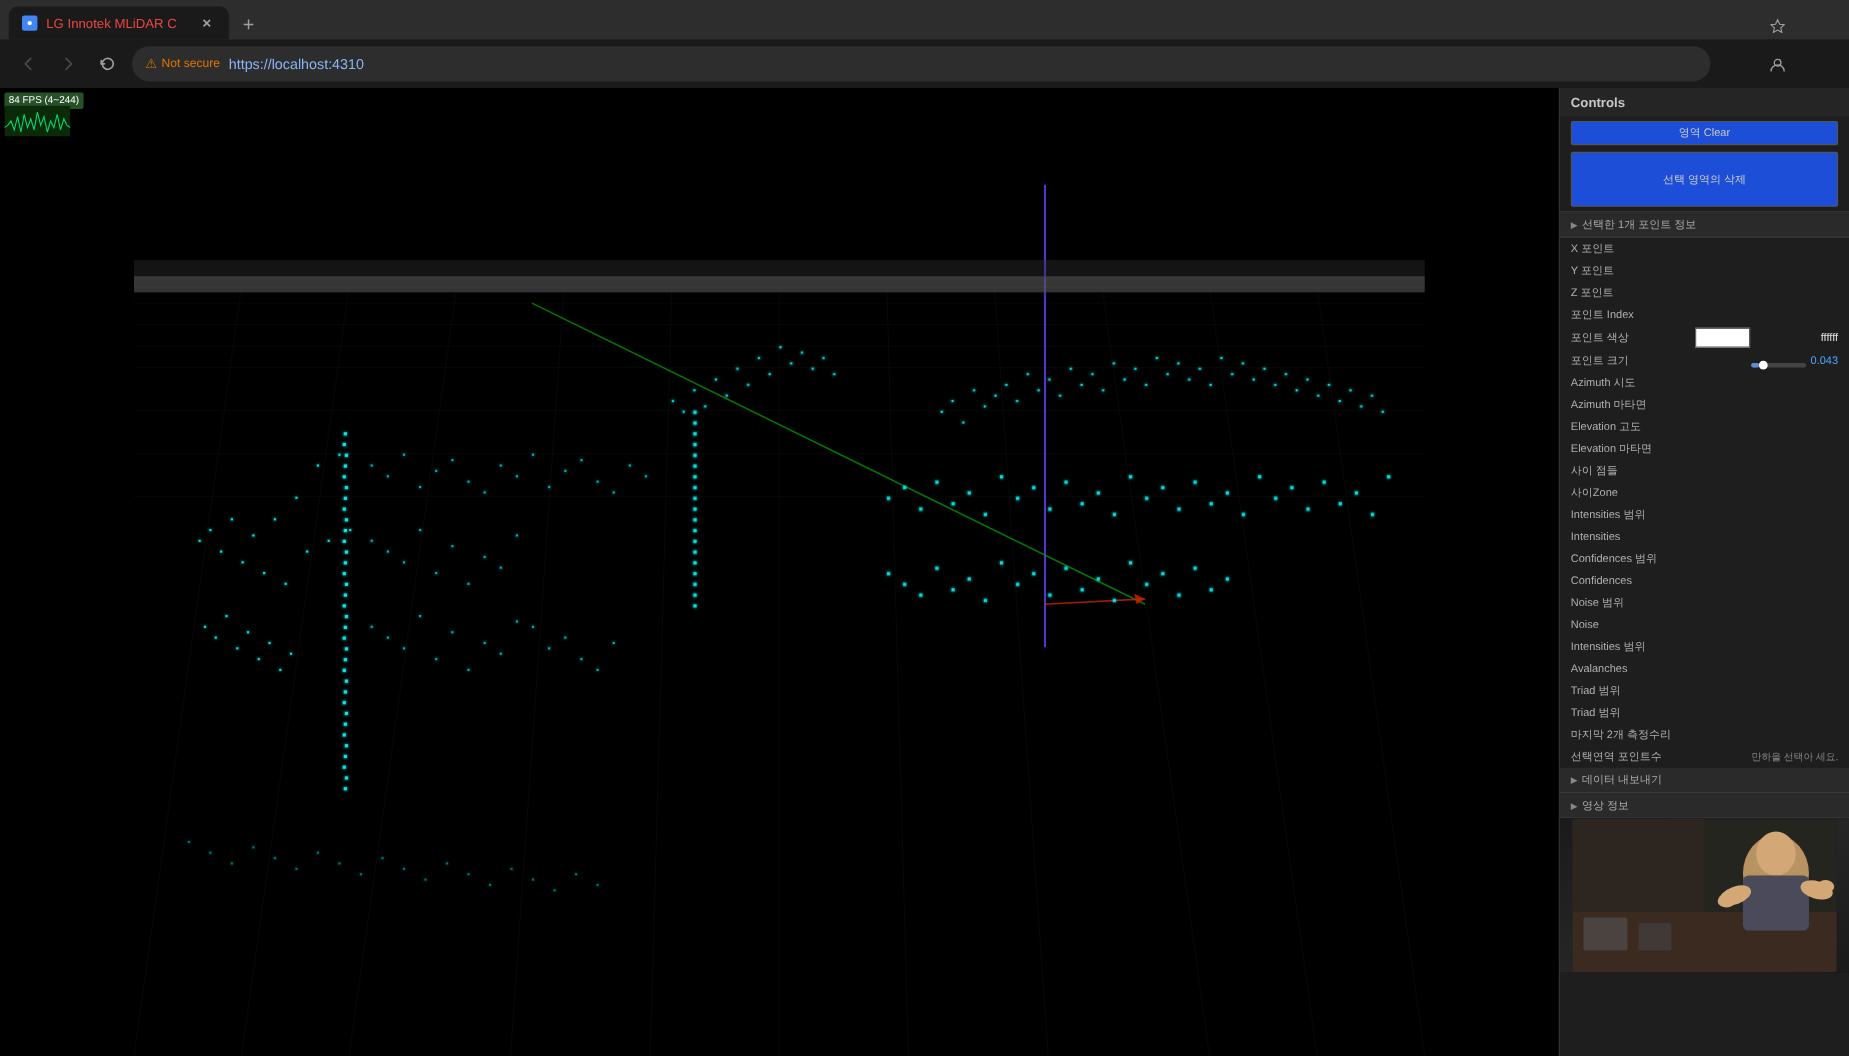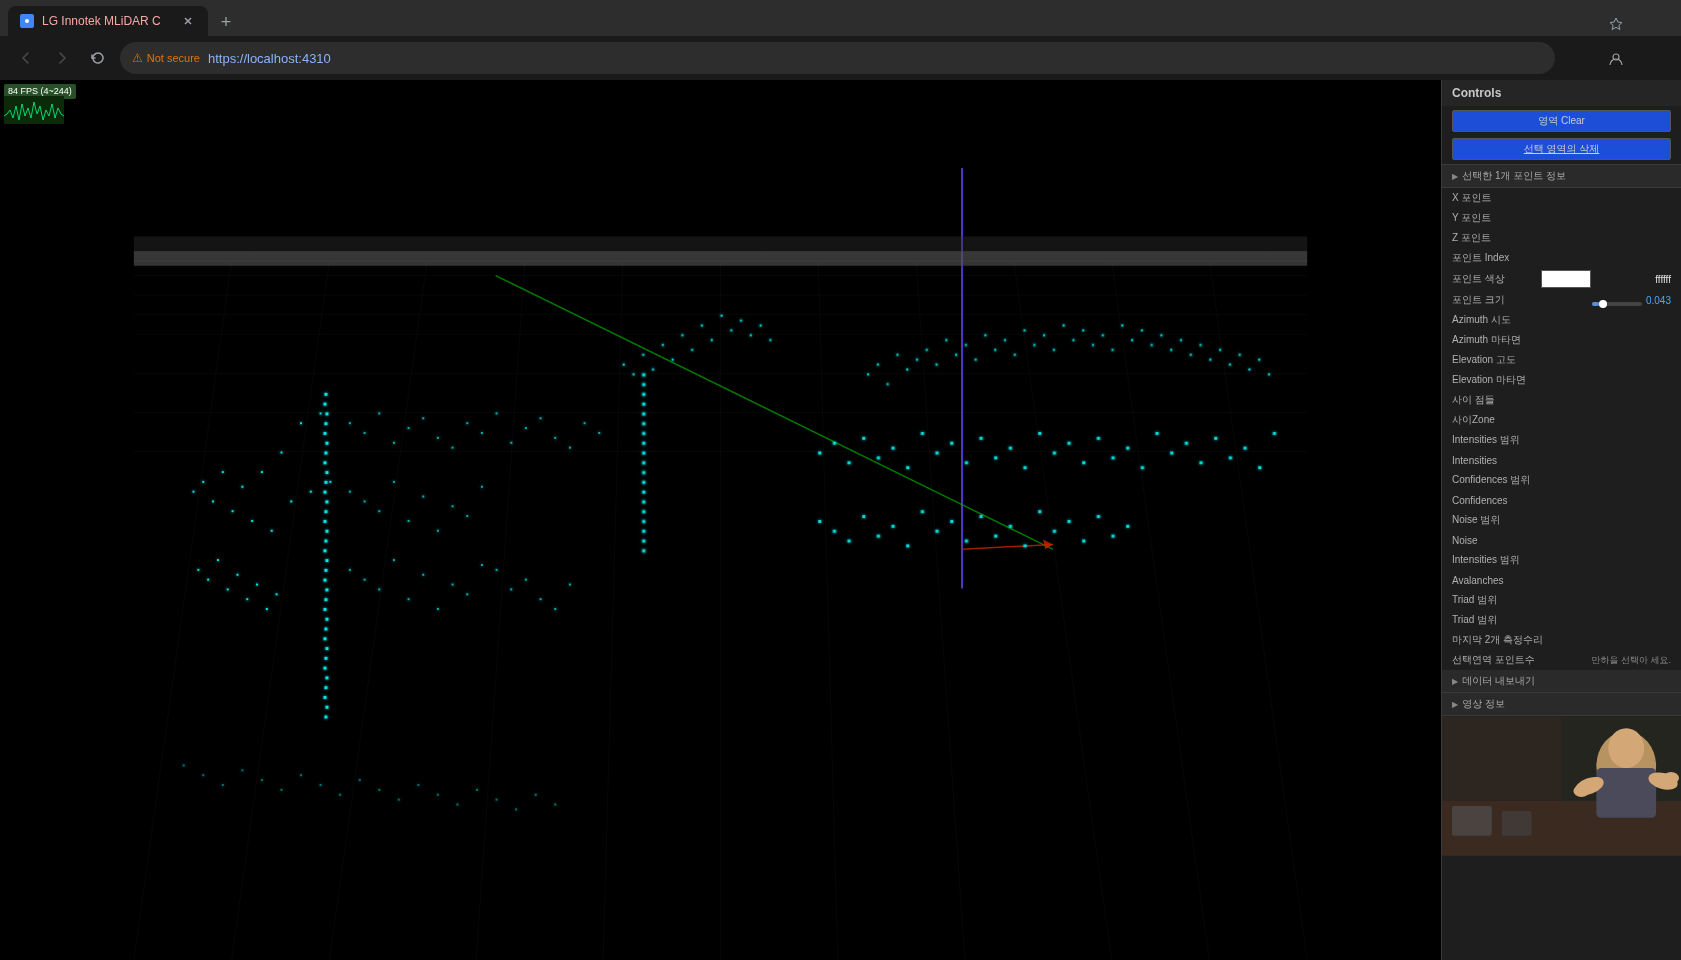--- a/index.html
+++ b/index.html
@@ -3,21 +3,21 @@
   <meta charset="utf-8">
   <style>
     * { margin: 0; padding: 0; box-sizing: border-box; }
     body { width: 1681px; height: 960px; overflow: hidden; background: #000; font-family: 'Segoe UI', Arial, sans-serif; font-size: 11px; }
 
     
     .browser-frame { width: 100%; height: 100%; display: flex; flex-direction: column; background: #202124; }
 
     
     .tab-bar { height: 36px; background: #2d2d2d; display: flex; align-items: flex-end; padding: 0 0 0 8px; }
-    .tab { height: 30px; background: #3c4043; display: flex; align-items: center; padding: 0 12px; border-radius: 8px 8px 0 0; color: #fca5a5; font-size: 12px; gap: 8px; min-width: 200px; max-width: 240px; position: relative; }
+    .tab { height: 30px; background: #3c4043; display: flex; align-items: center; padding: 0 12px; border-radius: 8px 8px 0 0; color: #ef4444; font-size: 12px; gap: 8px; min-width: 200px; max-width: 240px; position: relative; }
     .tab.active { background: #1a1a1a; }
     .tab-favicon { width: 14px; height: 14px; background: #4285f4; border-radius: 2px; display: flex; align-items: center; justify-content: center; font-size: 8px; color: white; flex-shrink: 0; }
     .tab-title { flex: 1; overflow: hidden; text-overflow: ellipsis; white-space: nowrap; font-size: 12px; }
     .tab-close { width: 16px; height: 16px; border-radius: 50%; display: flex; align-items: center; justify-content: center; cursor: pointer; color: #9aa0a6; font-size: 10px; flex-shrink: 0; }
     .tab-new { width: 28px; height: 28px; display: flex; align-items: center; justify-content: center; color: #9aa0a6; cursor: pointer; font-size: 18px; margin-left: 4px; }
 
     
     .nav-bar { height: 44px; background: #1a1a1a; display: flex; align-items: center; padding: 0 12px; gap: 8px; }
     .nav-btn { width: 28px; height: 28px; display: flex; align-items: center; justify-content: center; color: #9aa0a6; cursor: pointer; border-radius: 50%; font-size: 14px; }
     .nav-btn.disabled { color: #4a4a4a; cursor: default; }
@@ -32,21 +32,21 @@
     
     .main-content { flex: 1; display: flex; overflow: hidden; }
 
     
     .viewport { flex: 1; position: relative; background: #000; overflow: hidden; padding-left: 40px; }
     .fps-counter { position: absolute; top: 4px; left: 4px; z-index: 10; }
     .fps-badge { background: rgba(50, 100, 50, 0.8); color: #fff; font-size: 9px; padding: 1px 4px; border-radius: 2px; line-height: 1.4; }
     .waveform-container { position: absolute; top: 16px; left: 4px; z-index: 10; }
 
     
-    .right-panel { width: 240px; background: #1e1e1e; border-left: 1px solid #3a3a3a; overflow-y: auto; display: flex; flex-direction: column; }
+    .right-panel { width: 264px; background: #1e1e1e; border-left: 1px solid #3a3a3a; overflow-y: auto; display: flex; flex-direction: column; }
     .panel-section { border-bottom: 1px solid #3a3a3a; }
     .controls-label { color: #c8c8c8; font-size: 12px; font-weight: bold; padding: 6px 10px; background: #252525; }
     .panel-row { display: flex; align-items: center; padding: 2px 10px; min-height: 20px; }
     .panel-row-label { flex: 1; color: #b0b0b0; font-size: 10px; white-space: nowrap; overflow: hidden; text-overflow: ellipsis; }
     .panel-row-value { color: #e0e0e0; font-size: 10px; min-width: 60px; text-align: right; }
     .panel-row-input { background: #3a3a3a; border: 1px solid #555; color: #fff; font-size: 10px; padding: 1px 4px; width: 70px; height: 18px; }
     .panel-row-input.color-input { background: #ffffff; width: 50px; }
     .slider-bar { flex: 1; height: 4px; background: #444; border-radius: 2px; position: relative; }
     .slider-fill { height: 100%; background: #5b8dd9; border-radius: 2px; }
     .slider-thumb { width: 8px; height: 8px; background: #fff; border-radius: 50%; position: absolute; top: -2px; right: 0; }
@@ -511,21 +511,21 @@
 
       <div class="controls-label">
         <span>Controls</span>
       </div>
 
       <div class="panel-section">
         <div class="panel-row" style="justify-content:center; padding: 4px 10px;">
           <button class="panel-btn" style="width:100%; font-size:10px; padding:3px;">영역 Clear</button>
         </div>
         <div class="panel-row" style="justify-content:center; padding: 2px 10px 4px;">
-          <button class="panel-btn" style="width:100%; font-size:10px; padding:3px;text-decoration:underline;">선택 영역의 삭제</button>
+          <button class="panel-btn" style="width:100%; font-size:10px; padding:17px;">선택 영역의 삭제</button>
         </div>
       </div>
 
       <div class="section-title-row">
         <span class="tri">▶</span>
         <span>선택한 1개 포인트 정보</span>
       </div>
 
       <div class="panel-row">
         <span class="panel-row-label">X 포인트</span>
@@ -625,21 +625,21 @@
       <div class="panel-row">
         <span class="panel-row-label">Triad 범위</span>
       </div>
 
       <div class="panel-row">
         <span class="panel-row-label">마지막 2개 측정수리</span>
       </div>
 
       <div class="panel-row">
         <span class="panel-row-label">선택연역 포인트수</span>
-        <span class="panel-row-value" style="color:#888; font-size:9px;">만하을 선택아 세요.</span>
+        <span class="panel-row-value" style="color:#888; font-size:9px;font-family:Liberation Serif, serif;">만하을 선택아 세요.</span>
       </div>
 
       <div class="section-title-row">
         <span class="tri">▶</span>
         <span>데이터 내보내기</span>
       </div>
 
       <div class="section-title-row">
         <span class="tri">▶</span>
         <span>영상 정보</span>

